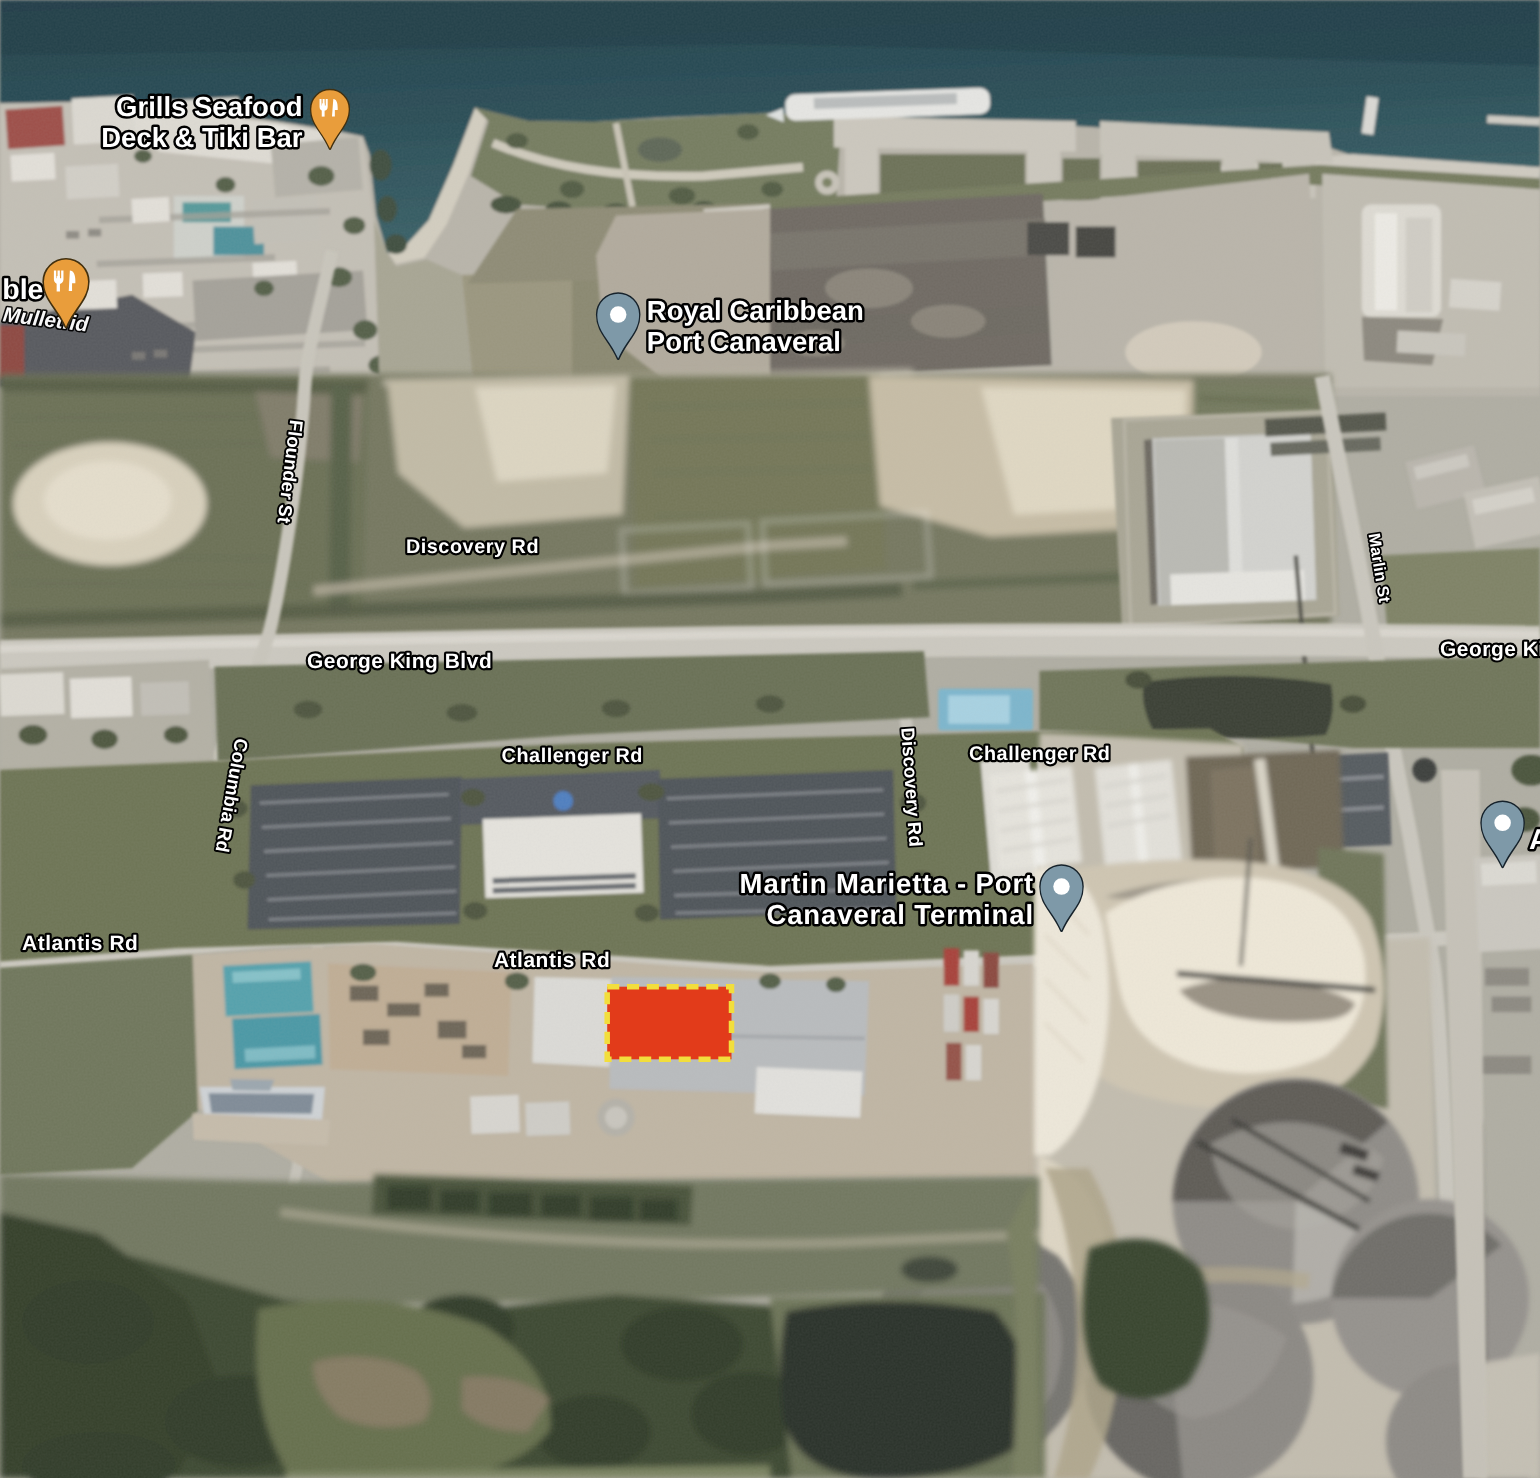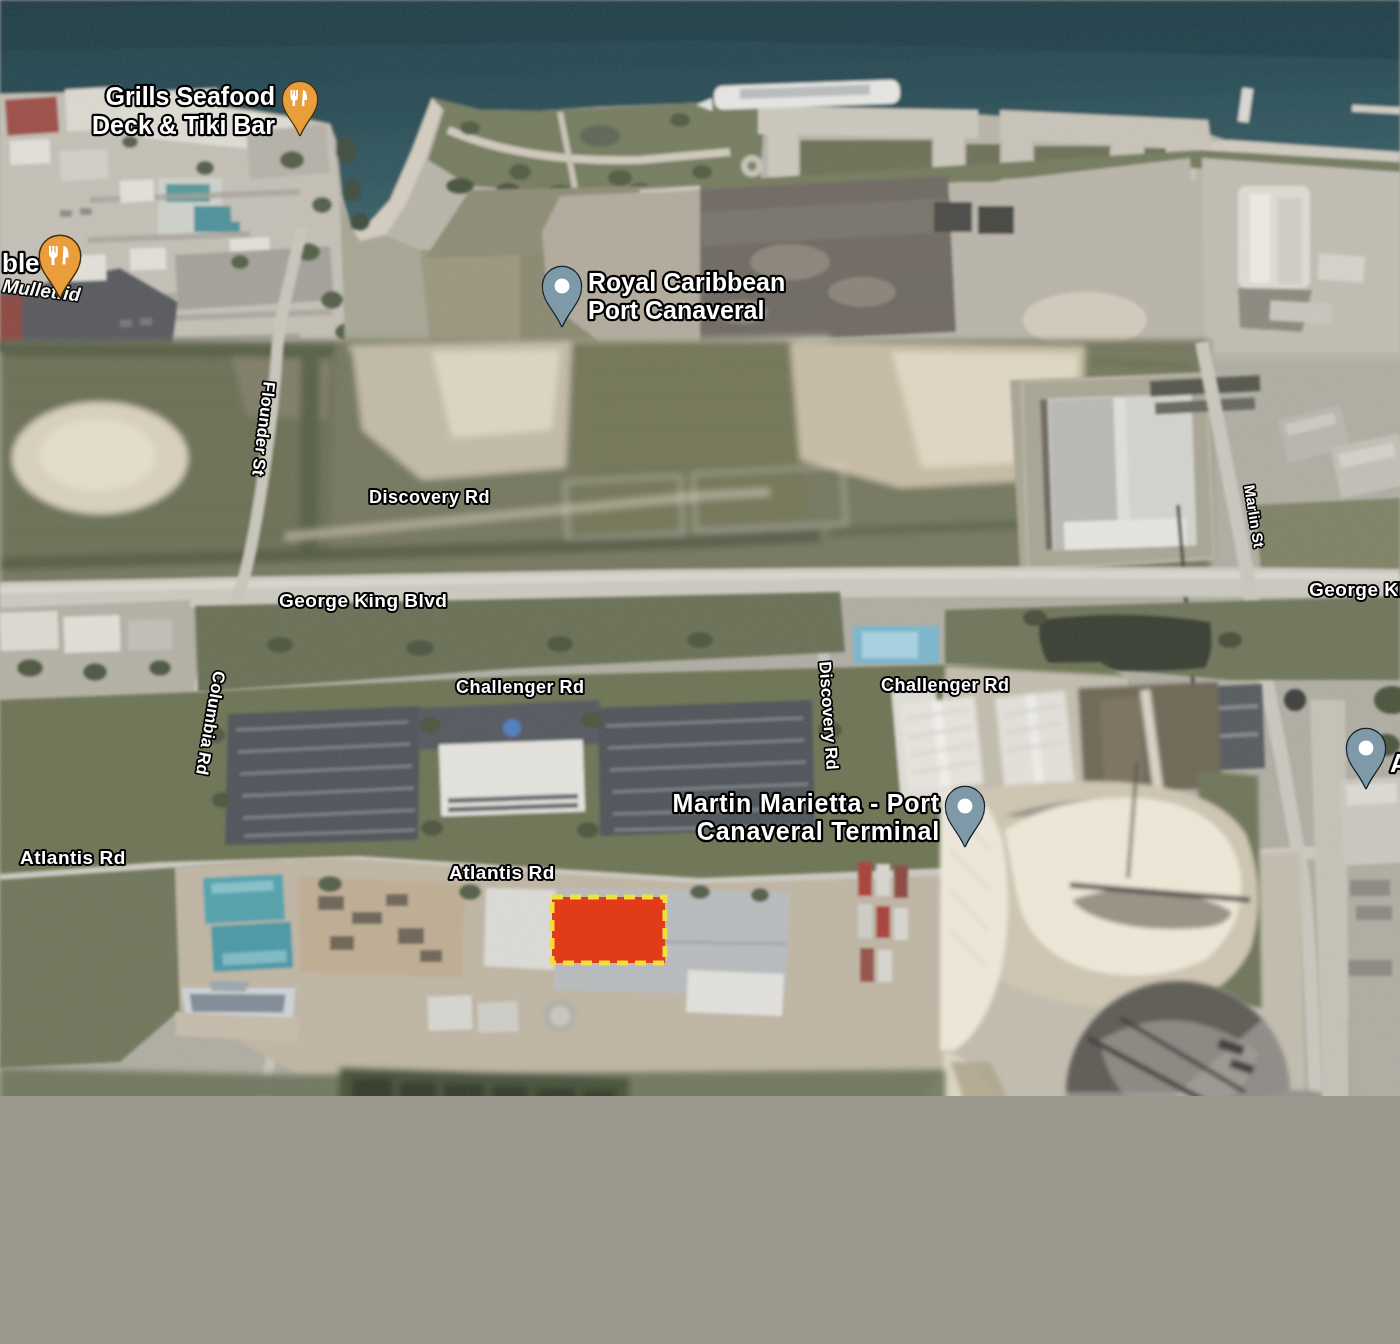--- a/index.html
+++ b/index.html
@@ -1,16 +1,16 @@
 <!DOCTYPE html>
 <html><head>
 <meta charset="utf-8">
 <style>
   html,body{margin:0;padding:0;background:#9a978c;}
-  .wrap{position:relative;width:1400px;height:1096px;overflow:hidden;font-family:"Liberation Sans",sans-serif;text-decoration:underline;}
+  .wrap{position:relative;width:1400px;height:1344px;overflow:hidden;font-family:"Liberation Sans",sans-serif;text-decoration:underline;}
   svg{display:block;}
   text{font-family:"Liberation Sans",sans-serif;}
 </style>
 </head>
 <body>
 <div class="wrap">
 <svg width="1400" height="1344" viewBox="0 0 1400 1344" xmlns="http://www.w3.org/2000/svg">
 <defs>
   <linearGradient id="waterg" x1="0" y1="0" x2="0.25" y2="1">
     <stop offset="0" stop-color="#213f49"></stop>

